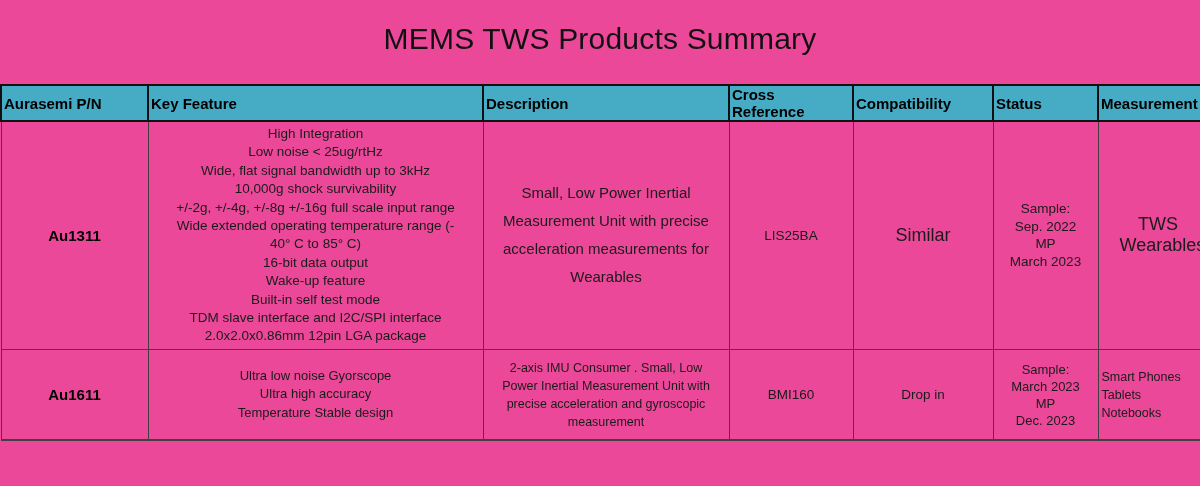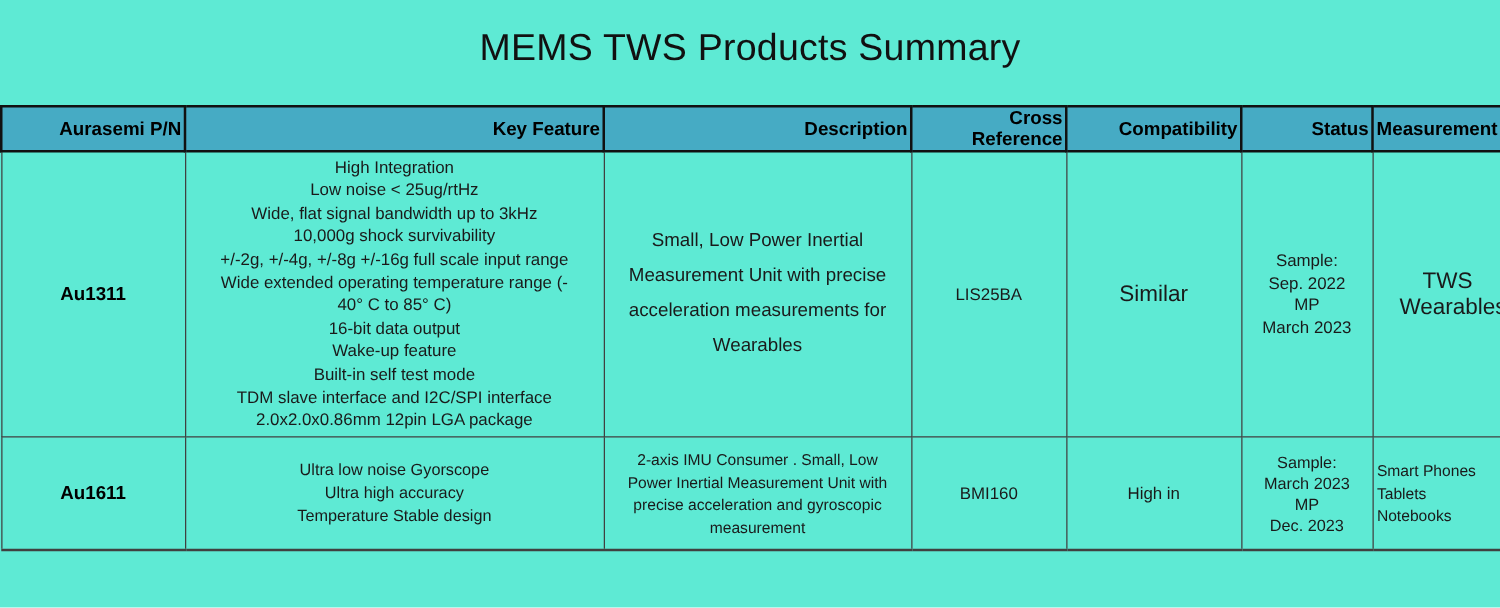--- a/index.html
+++ b/index.html
@@ -9,21 +9,21 @@
     width: 1200px;
     height: 486px;
     font-family: "Liberation Sans", sans-serif;
     color: #1a1a1a;
     overflow: hidden;
   }
   .page {
     position: relative;
     width: 1200px;
     height: 486px;
-    background: #5eead4;
+    background: #ec4899;
   }
   .title {
     box-sizing: border-box;
     width: 1200px;
     height: 84px;
     padding-top: 22px;
     text-align: center;
     font-size: 30px;
     font-weight: 500;
     letter-spacing: 0.2px;
@@ -33,21 +33,21 @@
     border-collapse: collapse;
     table-layout: fixed;
     width: 1200px;
   }
   table.products th {
     background: #46ABC4;
     border: 2px solid #111111;
     font-size: 15px;
     font-weight: bold;
     color: #000000;
-    text-align: right;
+    text-align: left;
     vertical-align: middle;
     padding: 0 2px;
     height: 34px;
   }
   table.products td {
     border: 1px solid #404040;
     vertical-align: middle;
     text-align: center;
     white-space: pre-line;
     padding: 2px 4px;
@@ -134,21 +134,21 @@
       <tr class="row-2">
         <td class="cell-pn">Au1611</td>
         <td class="cell-key-feature">Ultra low noise Gyorscope
 Ultra high accuracy
 Temperature Stable design</td>
         <td class="cell-description">2-axis IMU Consumer . Small, Low
 Power Inertial Measurement Unit with
 precise acceleration and gyroscopic
 measurement</td>
         <td class="cell-cross-ref">BMI160</td>
-        <td class="cell-compatibility">High in</td>
+        <td class="cell-compatibility">Drop in</td>
         <td class="cell-status">Sample:
 March 2023
 MP
 Dec. 2023</td>
         <td class="cell-applications">Smart Phones
 Tablets
 Notebooks</td>
       </tr>
     </tbody>
   </table>

